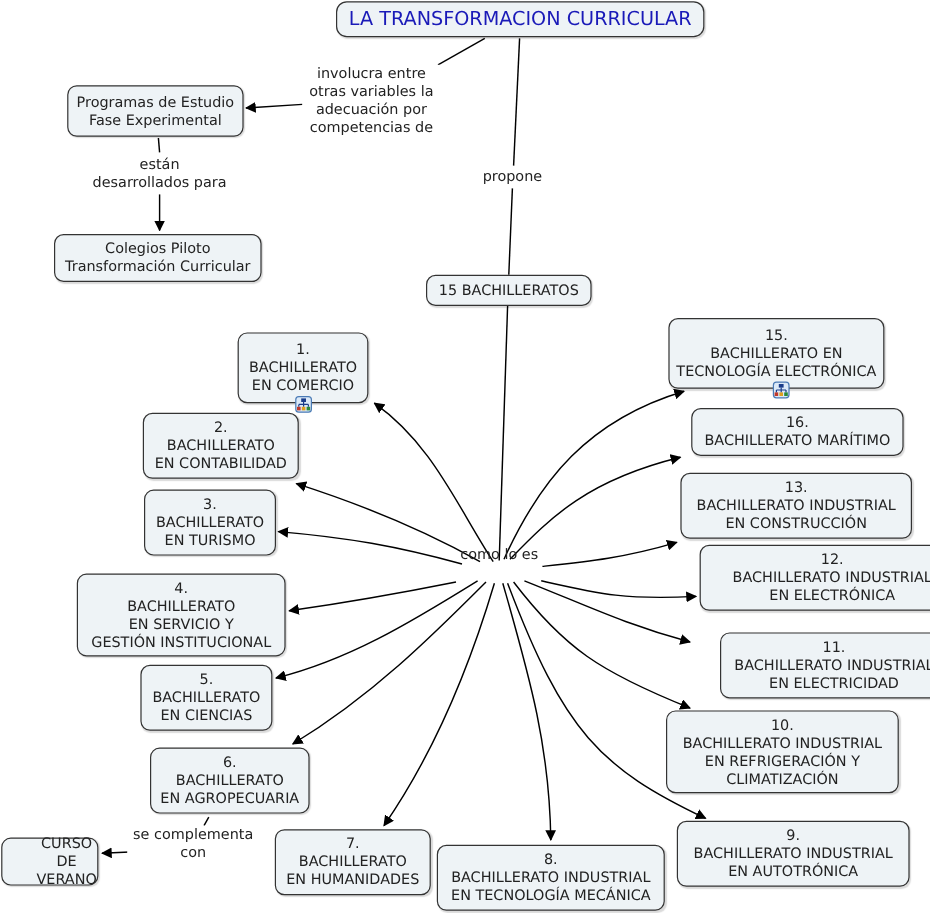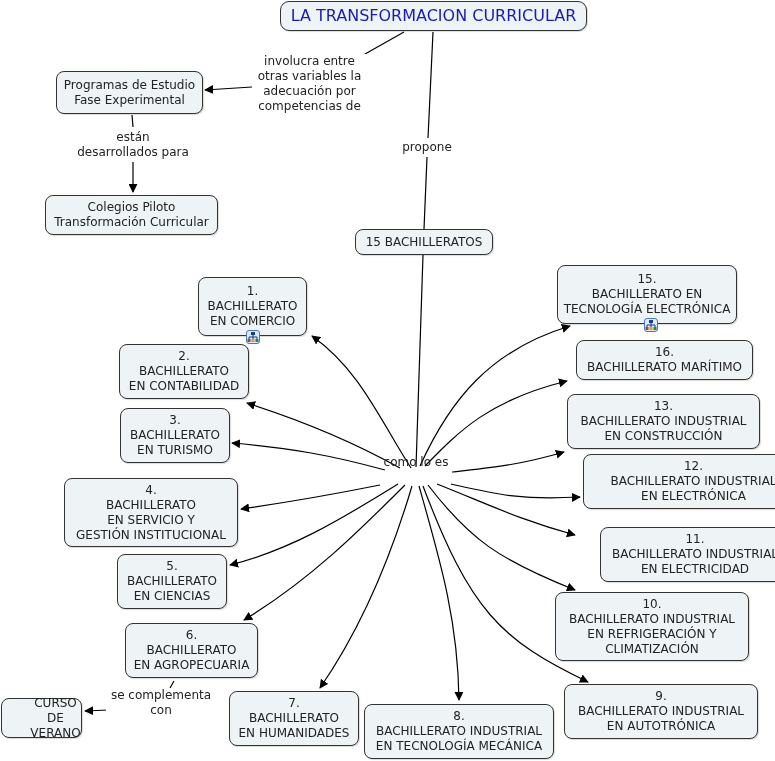--- a/index.html
+++ b/index.html
@@ -161,21 +161,21 @@
 <div class="node" style="left:600px;top:527px;width:190px;height:55px;">
   <span>11.</span>
   <span>BACHILLERATO INDUSTRIAL
 EN ELECTRICIDAD</span>
 </div>
 <div class="node" style="left:583px;top:454px;width:221px;height:55px;">
   <span>12.</span>
   <span>BACHILLERATO INDUSTRIAL
 EN ELECTRÓNICA</span>
 </div>
-<div class="node" style="left:567px;top:394px;width:193px;height:55px;align-items:center;">
+<div class="node" style="left:567px;top:394px;width:193px;height:55px;">
   <span>13.</span>
   <span>BACHILLERATO INDUSTRIAL
 EN CONSTRUCCIÓN</span>
 </div>
 <div class="node" style="left:576px;top:340px;width:177px;height:40px;">
   <span>16.</span>
   <span>BACHILLERATO MARÍTIMO</span>
 </div>
 <div class="node" style="left:557px;top:265px;width:180px;height:59px;">
   <span>15.</span>

